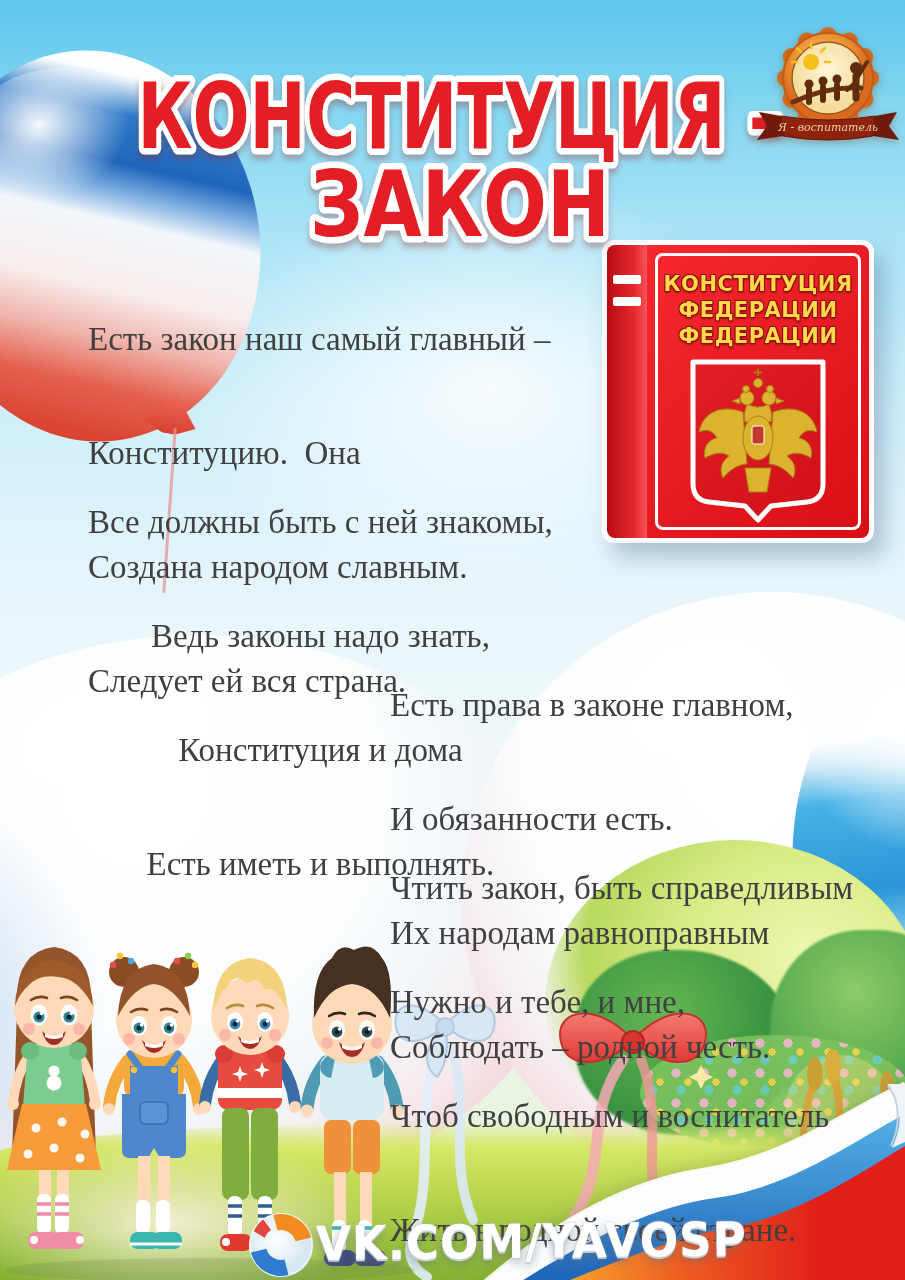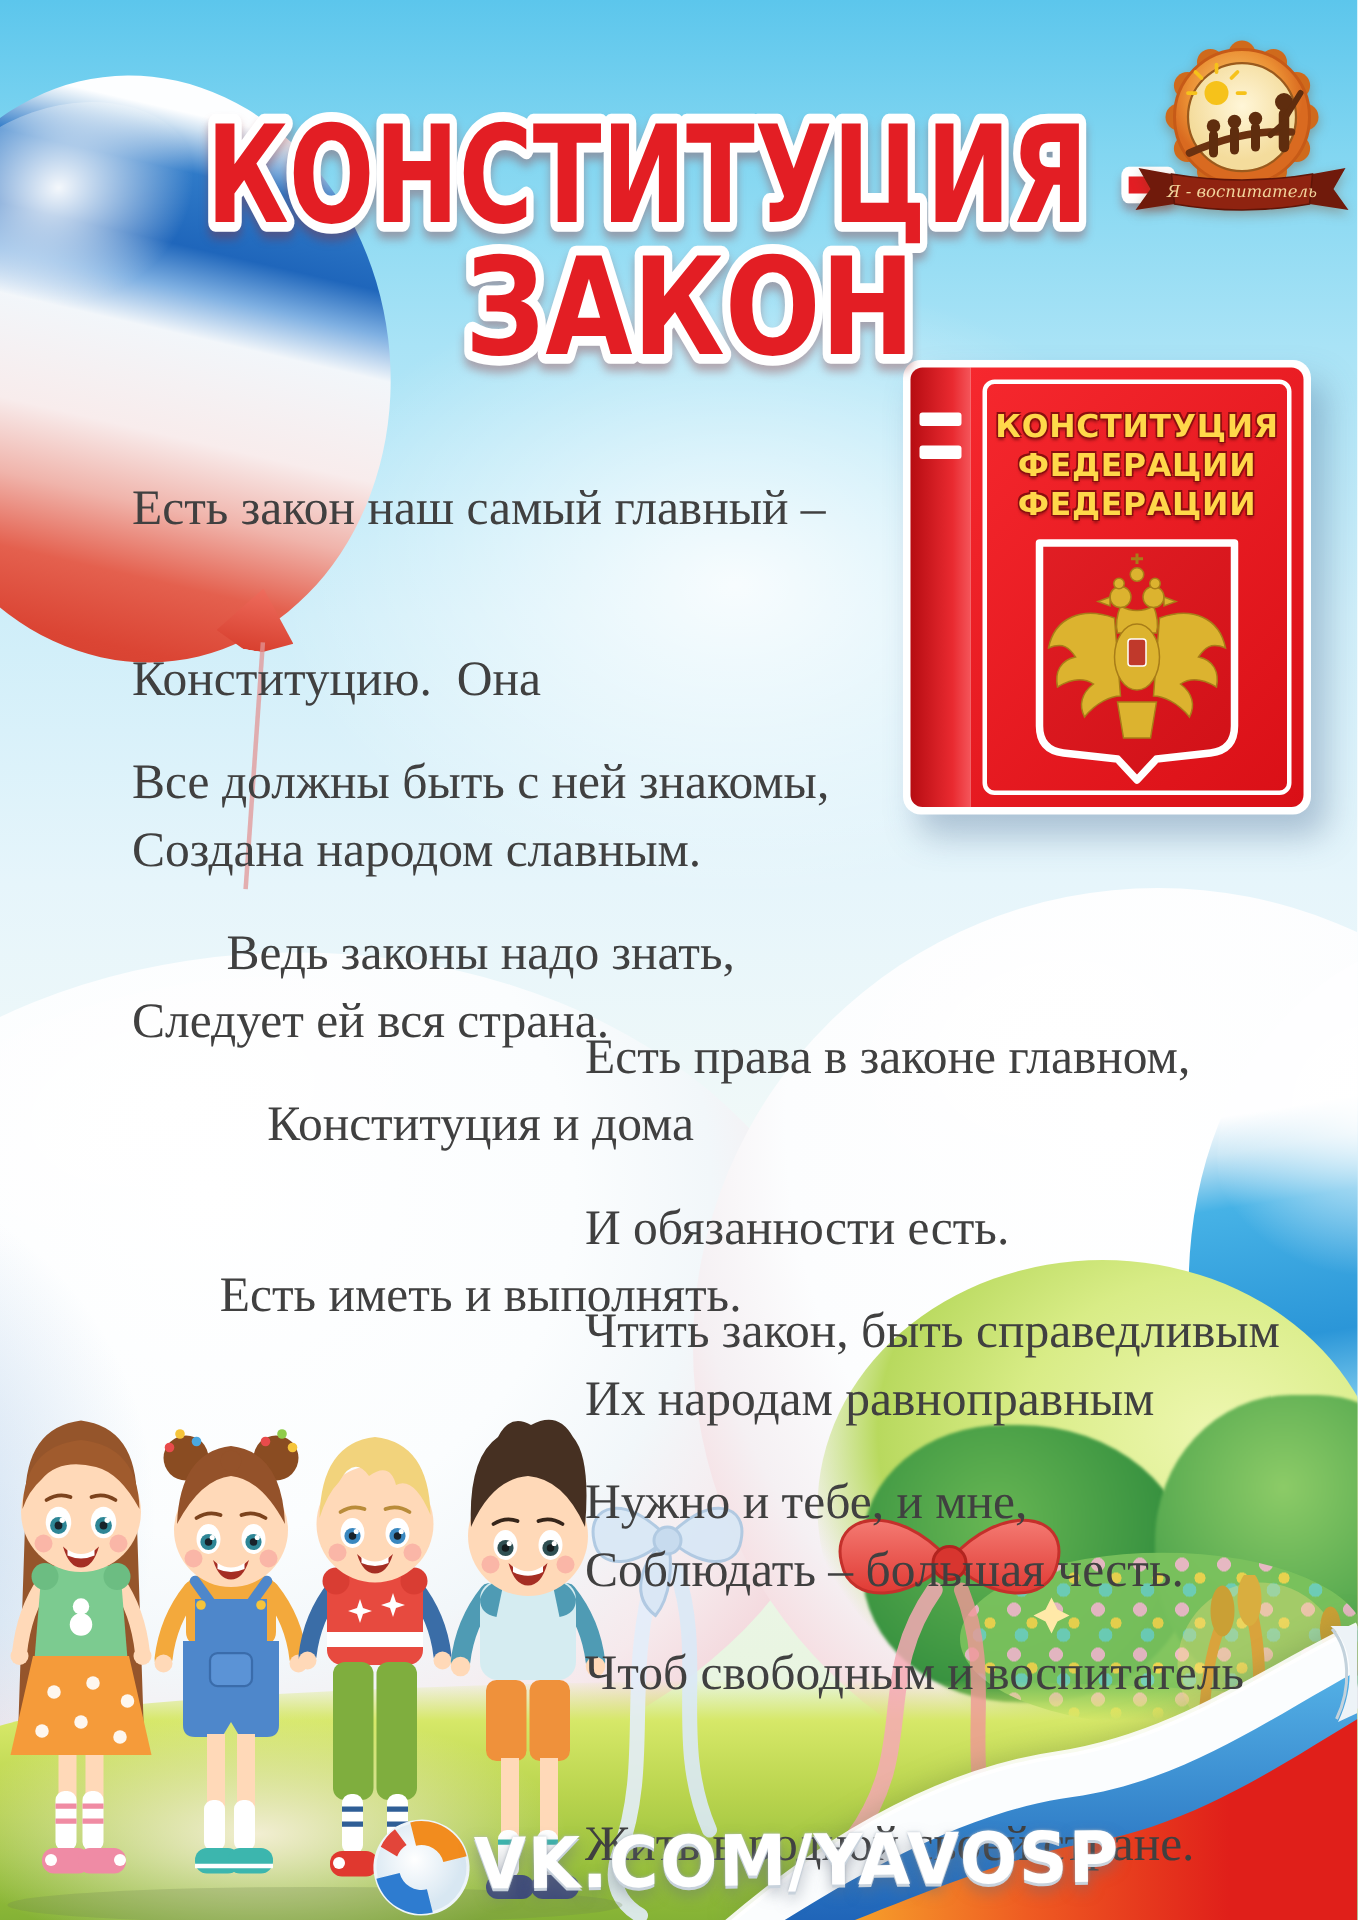--- a/index.html
+++ b/index.html
@@ -219,21 +219,21 @@
   <div class="stanza s2">
     <div>Все должны быть с ней знакомы,</div>
     <div>Ведь законы надо знать,</div>
     <div>Конституция и дома</div>
     <div>Есть иметь и выполнять.</div>
   </div>
   <div class="stanza s3">
     <div>Есть права в законе главном,</div>
     <div>И обязанности есть.</div>
     <div>Их народам равноправным</div>
-    <div>Соблюдать – большая честь.</div>
+    <div>Соблюдать – родной честь.</div>
   </div>
   <div class="stanza s4">
     <div>Чтить закон, быть справедливым</div>
     <div>Нужно и тебе, и мне,</div>
     <div>Чтоб свободным и воспитатель</div>
     <div>Жить в родной своей стране.</div>
   </div>
 
   <div class="book">
     <div class="book-outer"></div>

